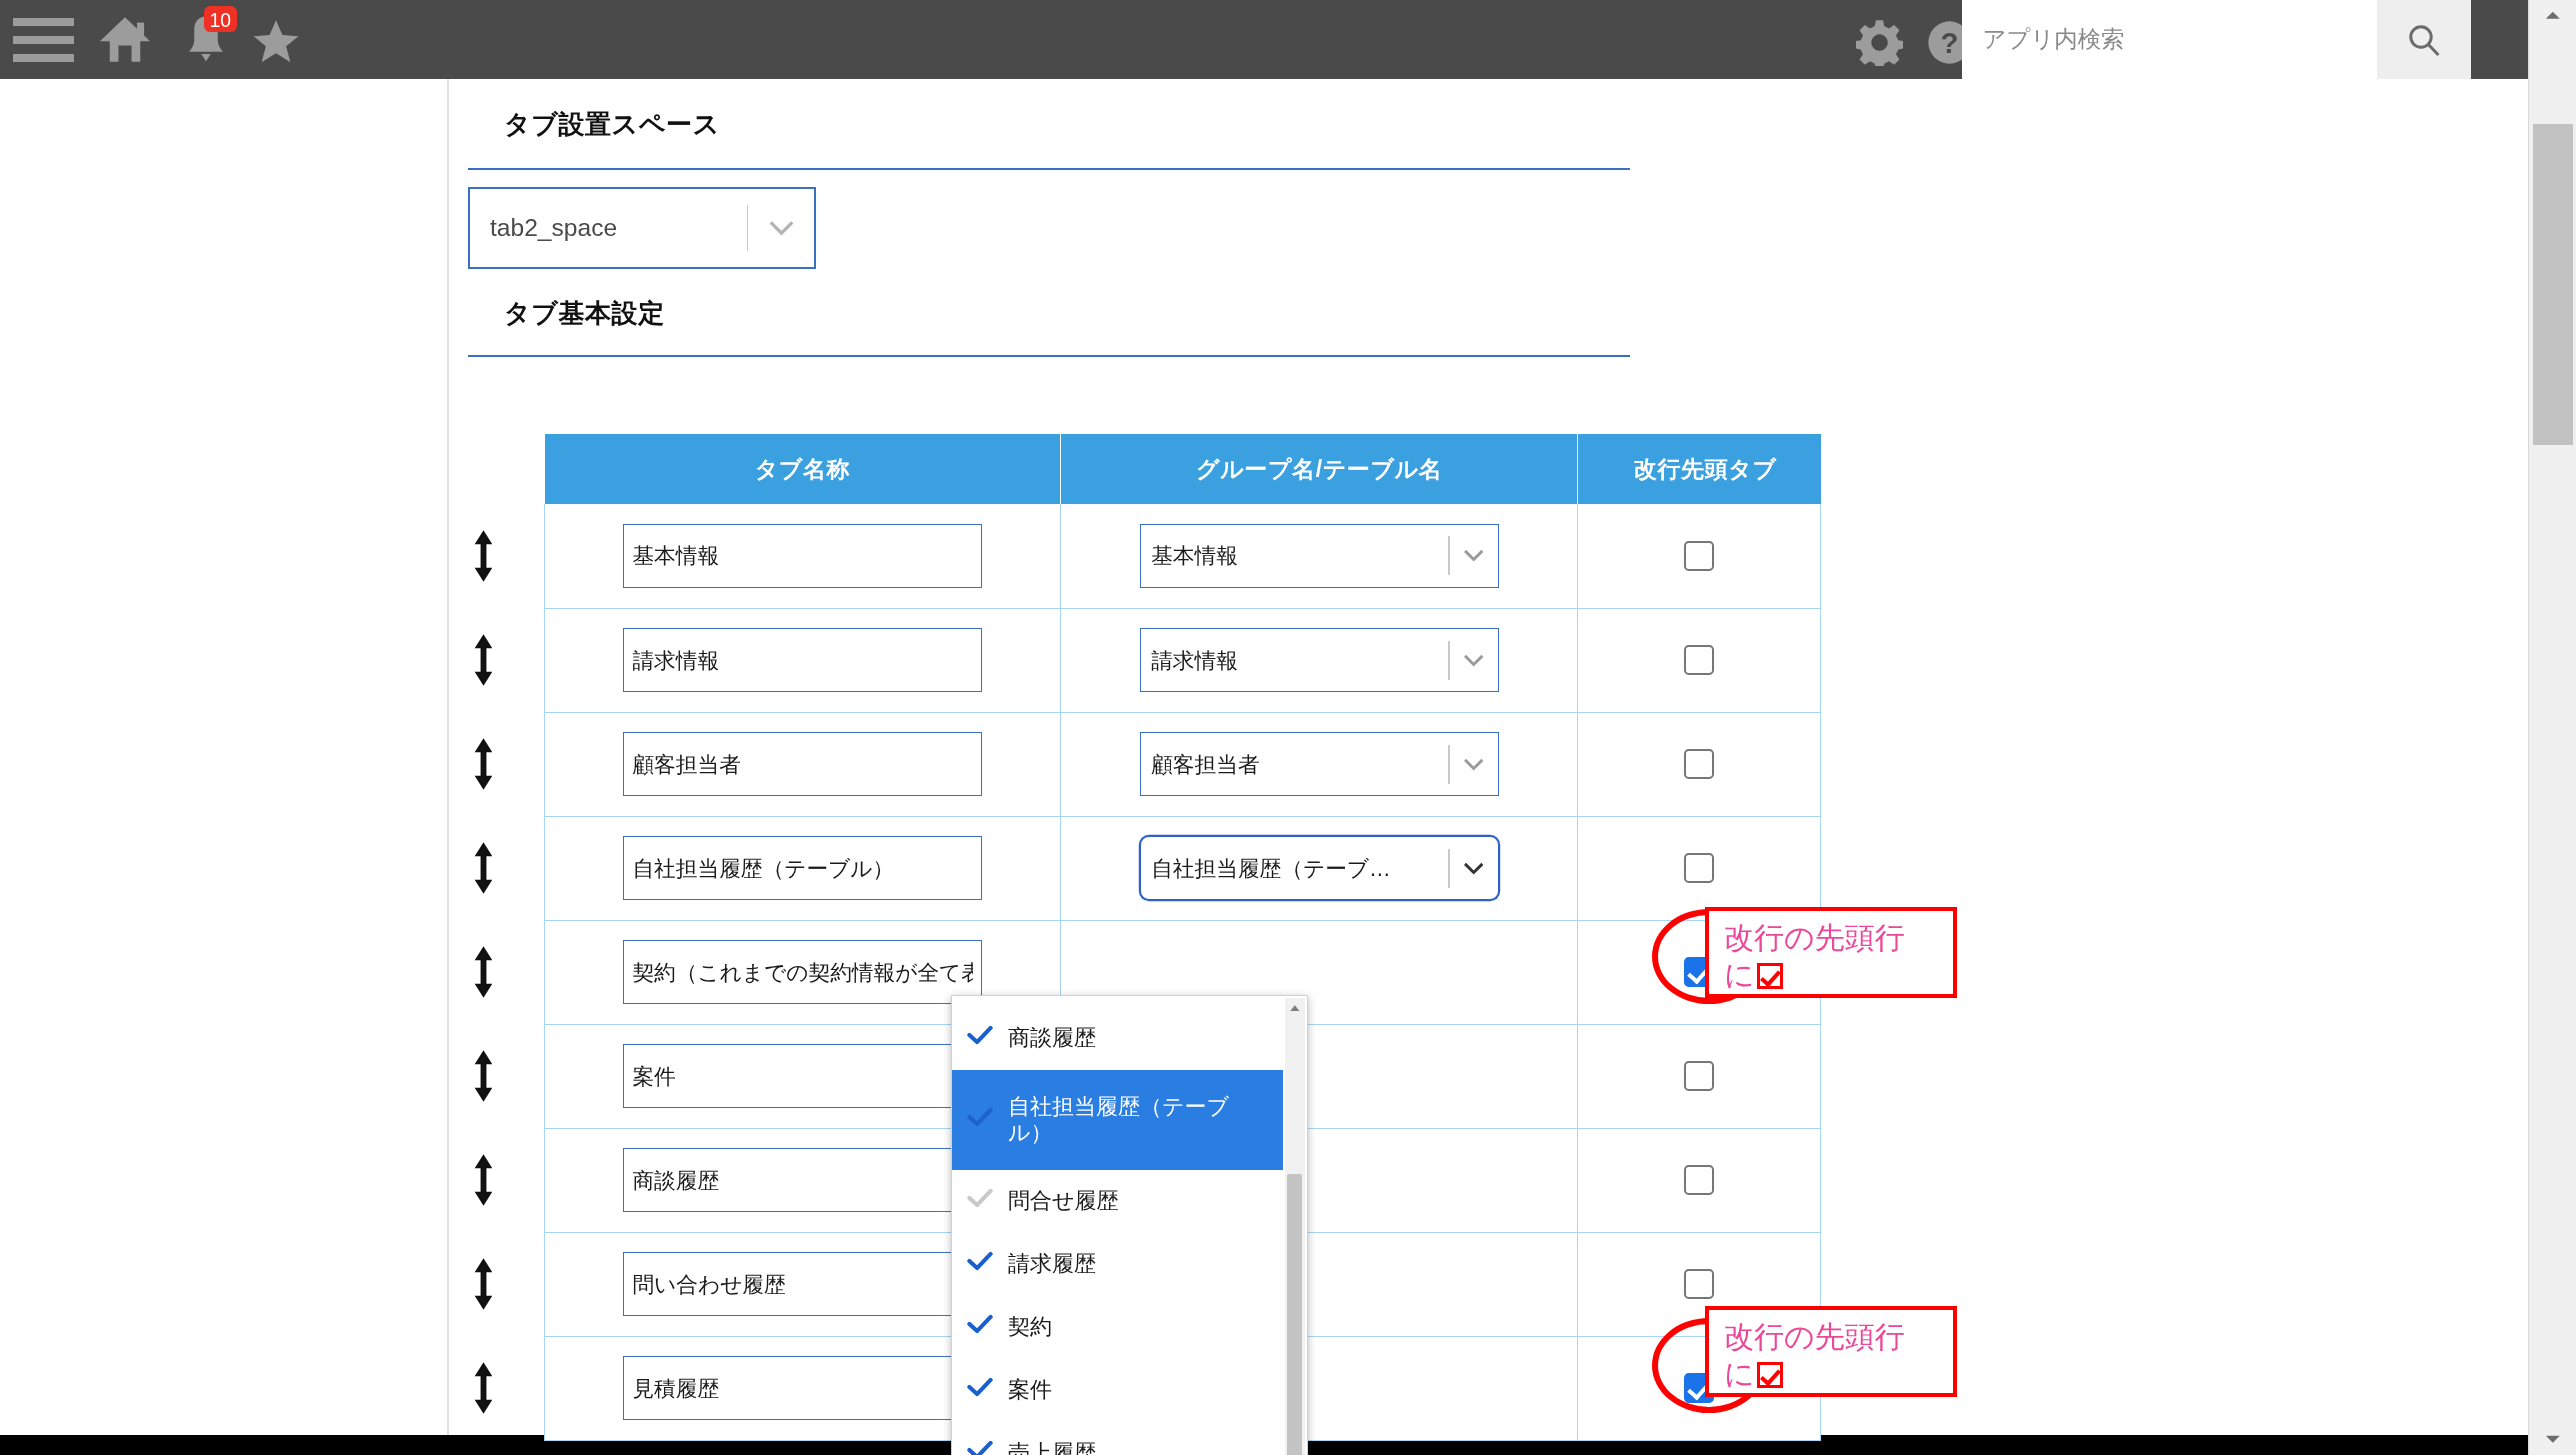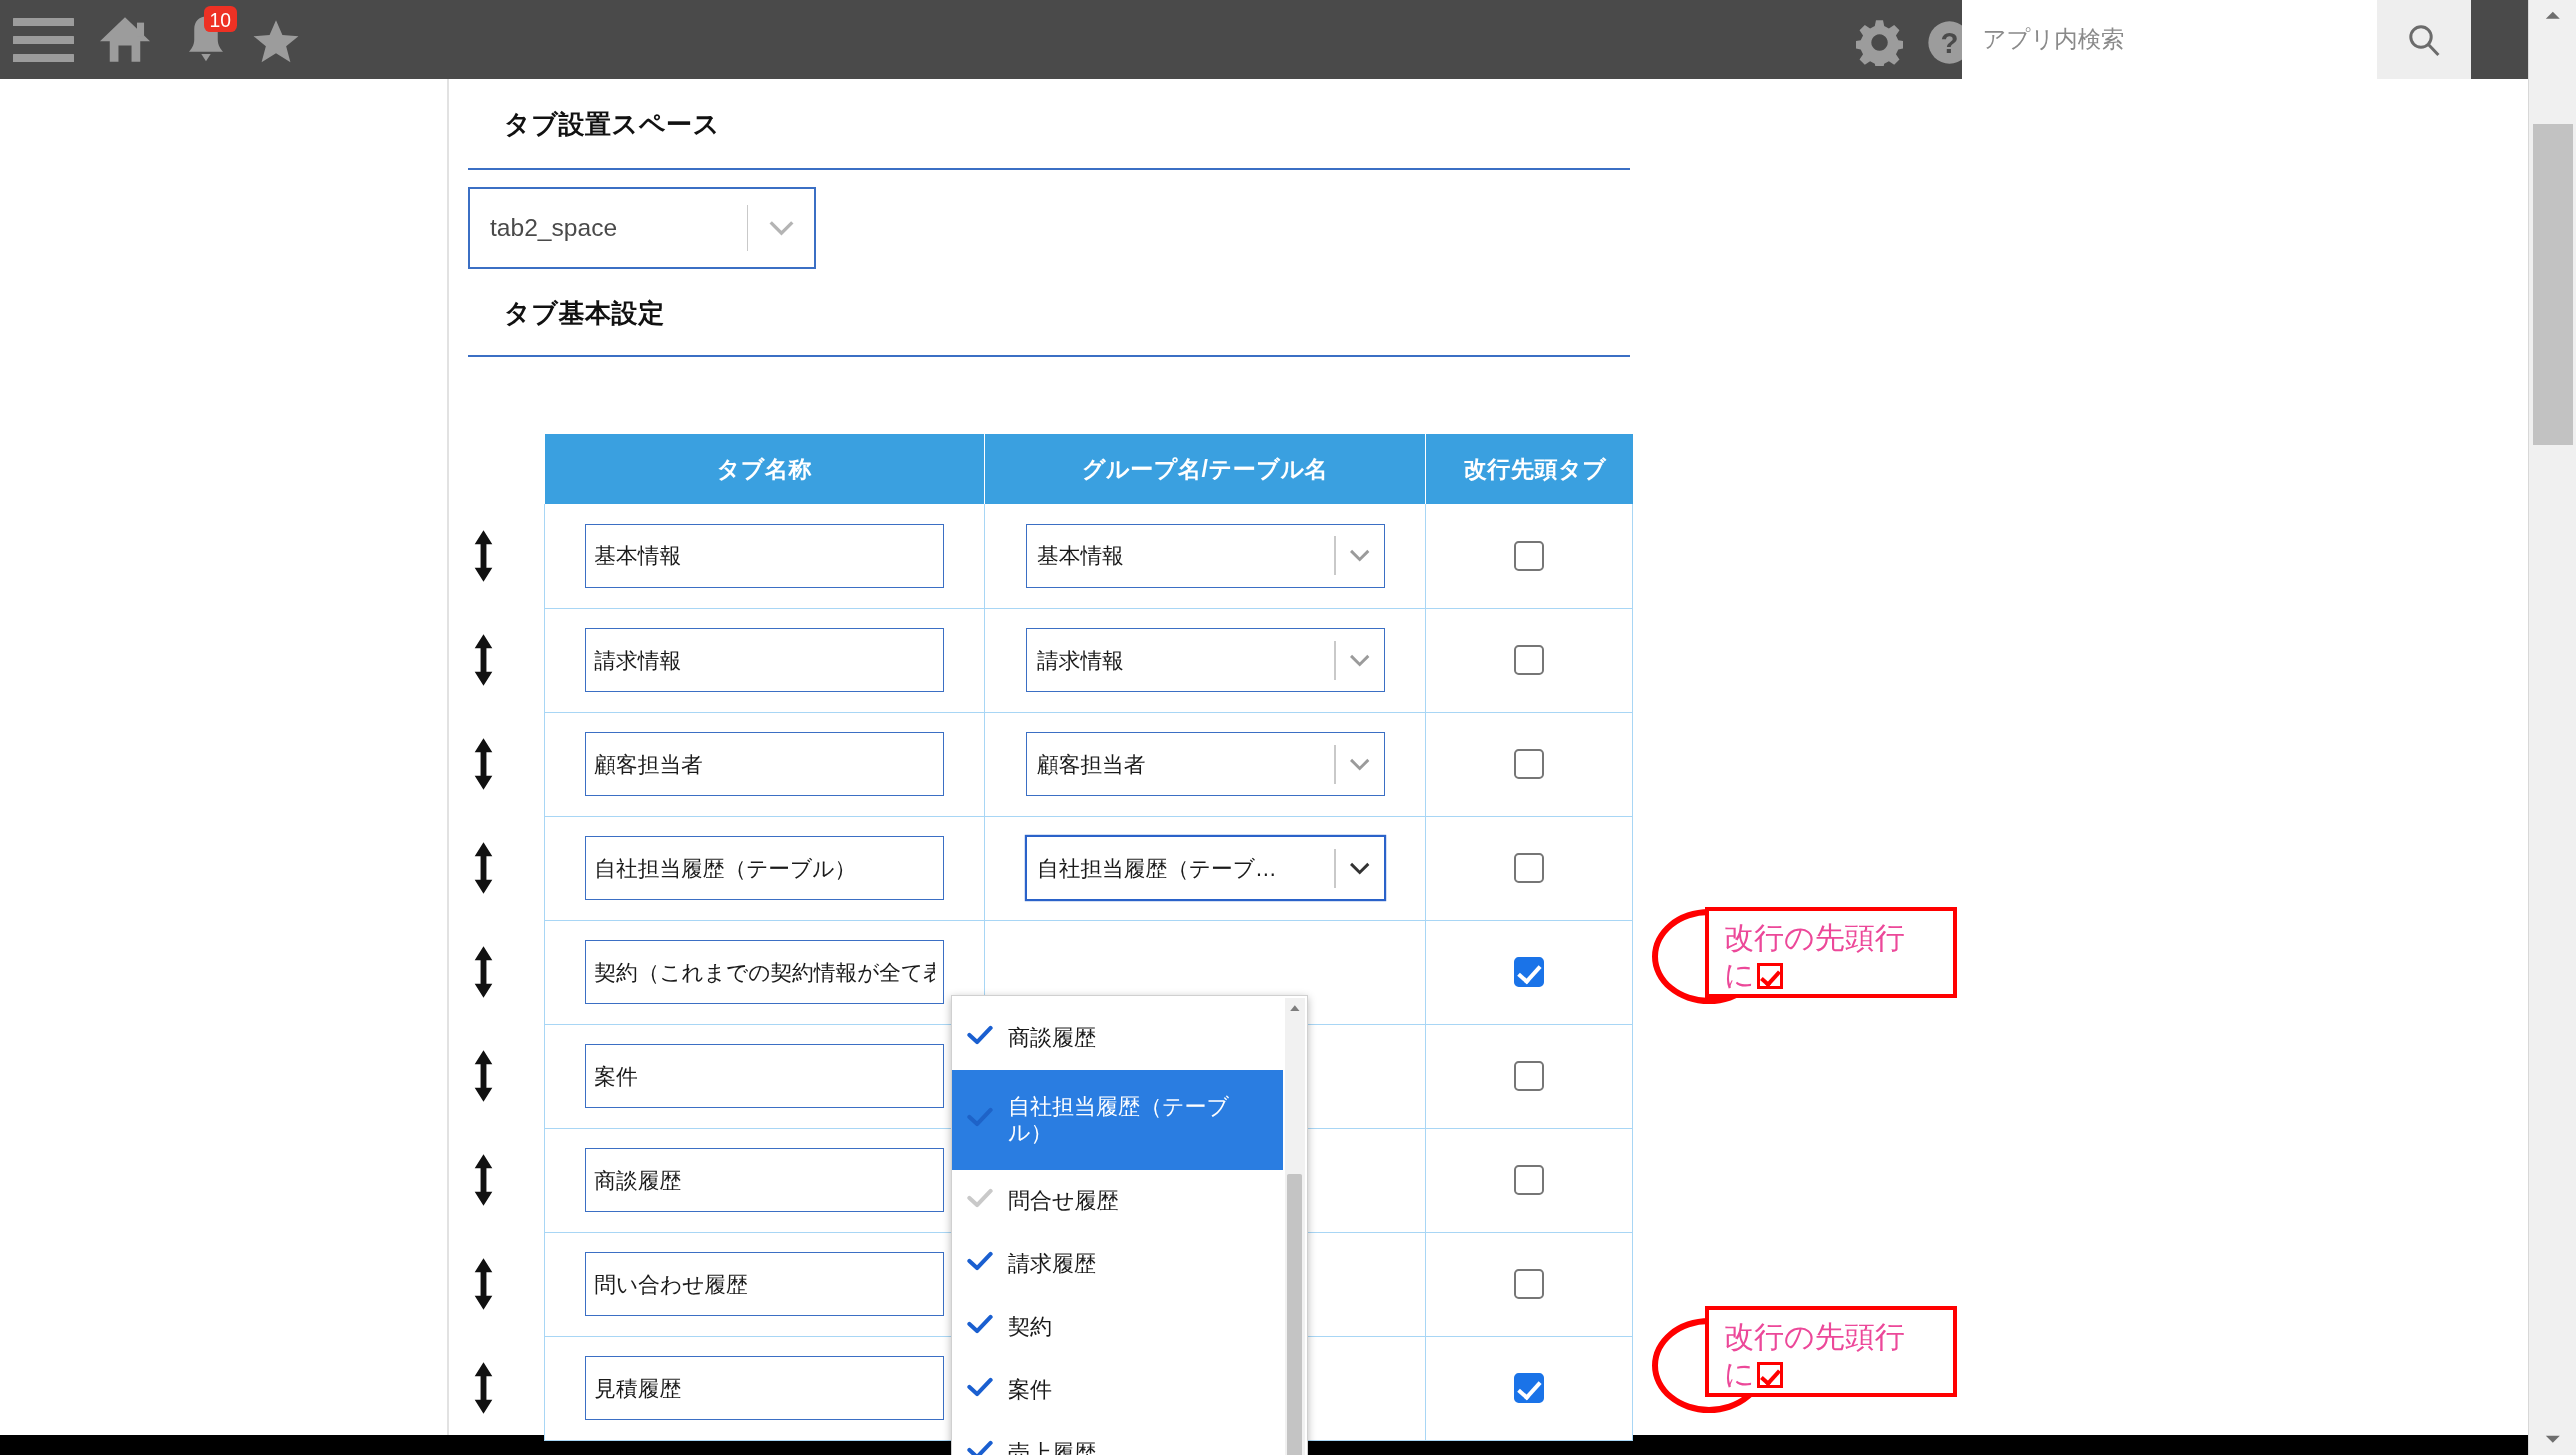--- a/index.html
+++ b/index.html
@@ -90,21 +90,21 @@
     flex: 1; padding-left: 20px; font-size: 24.6px; color: #4a4a4a;
   }
   #space-select .sep { width: 1.2px; height: 46px; background: #c9c9c9; }
   #space-select .caret {
     width: 66px; display: flex; align-items: center; justify-content: center;
   }
 
   
   #tabtable {
     position: absolute; left: 76px; top: 355px;
-    width: 1089px;
+    width: 1277px;
     border-collapse: collapse;
     table-layout: fixed;
   }
   #tabtable th {
     background: #3aa0e0; color: #fff; font-size: 23px; font-weight: bold;
     height: 70px; text-align: center; vertical-align: middle;
     border-right: 1.8px solid #ffffff;
     letter-spacing: 0.6px;
   }
   #tabtable th:last-child { border-right: none; padding-left: 12px; }
@@ -125,21 +125,21 @@
     font-size: 21.7px; color: #1a1a1a;
     padding: 0 8.2px; outline: none; display: block;
     font-family: "Liberation Sans", "DejaVu Sans", sans-serif;
   }
 
   .sel {
     width: 359px; height: 64px; margin: 0 auto;
     border: 1.8px solid #3b6fc4; background: #fff;
     display: flex; align-items: center; cursor: pointer;
   }
-  .sel.active { border-color: #2a62c9; box-shadow: 0 0 0 1.2px #2a62c9; }
+  .sel.active { border-color: #2a62c9; box-shadow: 0 0 0 1.2px #2a62c9; border-radius: 9px; }
   .sel .val {
     flex: 1; padding-left: 10.5px; font-size: 21.7px; color: #1a1a1a;
     white-space: nowrap; overflow: hidden;
   }
   .sel .sep { width: 1.2px; height: 39px; background: #c9c9c9; }
   .sel .caret { width: 48px; display: flex; align-items: center; justify-content: center; }
 
   .cb-cell { text-align: center; }
   .cbox {
     width: 30px; height: 30px; border: 2.3px solid #767676; border-radius: 4.7px;

